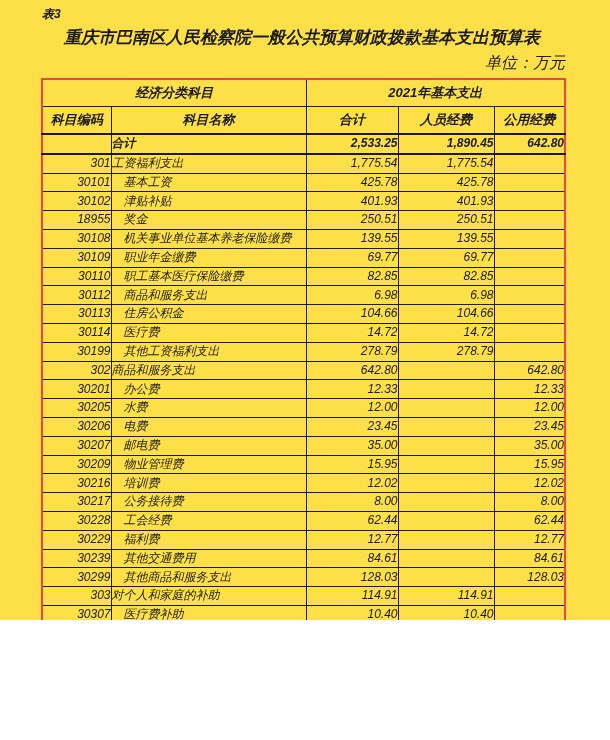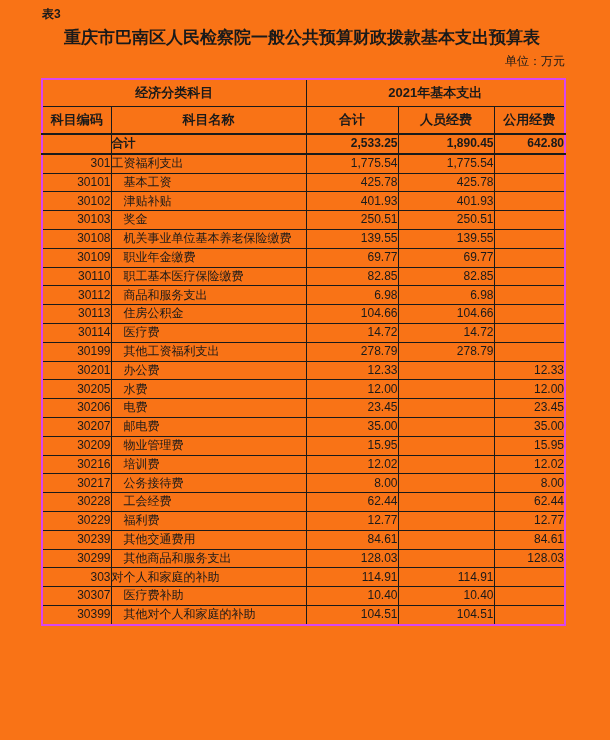--- a/index.html
+++ b/index.html
@@ -3,25 +3,26 @@
 <meta charset="utf-8">
 <style>
   html, body {
     margin: 0;
     padding: 0;
     background: #ffffff;
   }
   .page {
     position: relative;
     width: 610px;
-    height: 740px;
-    background: #f97316;
+    height: 620px;
+    background: #fde047;
     color: #1a1a1a;
     font-family: "Liberation Sans", sans-serif;
     overflow: hidden;
+    font-style: italic;
   }
   .table-label {
     position: absolute;
     left: 42px;
     top: 6px;
     font-size: 12px;
     font-weight: bold;
   }
   .title {
     position: absolute;
@@ -30,30 +31,30 @@
     top: 26px;
     margin: 0;
     text-align: center;
     font-size: 17px;
     font-weight: bold;
   }
   .unit {
     position: absolute;
     right: 45px;
     top: 53px;
-    font-size: 12px;
+    font-size: 16px;
   }
   table.budget {
     position: absolute;
     left: 41px;
     top: 78px;
     width: 523px;
     border-collapse: collapse;
     table-layout: fixed;
-    border: 2px solid #d946ef;
+    border: 2px solid #ef4444;
   }
   table.budget th,
   table.budget td {
     border: 1px solid #1a1a1a;
     padding: 0;
     overflow: hidden;
     white-space: nowrap;
     line-height: 1.1;
   }
   table.budget thead th {
@@ -136,21 +137,21 @@
           <td class="num"></td>
         </tr>
         <tr>
           <td class="code indent">30102</td>
           <td class="name indent">津贴补贴</td>
           <td class="num">401.93</td>
           <td class="num">401.93</td>
           <td class="num"></td>
         </tr>
         <tr>
-          <td class="code indent">30103</td>
+          <td class="code indent">18955</td>
           <td class="name indent">奖金</td>
           <td class="num">250.51</td>
           <td class="num">250.51</td>
           <td class="num"></td>
         </tr>
         <tr>
           <td class="code indent">30108</td>
           <td class="name indent">机关事业单位基本养老保险缴费</td>
           <td class="num">139.55</td>
           <td class="num">139.55</td>
@@ -192,20 +193,27 @@
           <td class="num"></td>
         </tr>
         <tr>
           <td class="code indent">30199</td>
           <td class="name indent">其他工资福利支出</td>
           <td class="num">278.79</td>
           <td class="num">278.79</td>
           <td class="num"></td>
         </tr>
         <tr>
+          <td class="code">302</td>
+          <td class="name">商品和服务支出</td>
+          <td class="num">642.80</td>
+          <td class="num"></td>
+          <td class="num">642.80</td>
+        </tr>
+        <tr>
           <td class="code indent">30201</td>
           <td class="name indent">办公费</td>
           <td class="num">12.33</td>
           <td class="num"></td>
           <td class="num">12.33</td>
         </tr>
         <tr>
           <td class="code indent">30205</td>
           <td class="name indent">水费</td>
           <td class="num">12.00</td>

